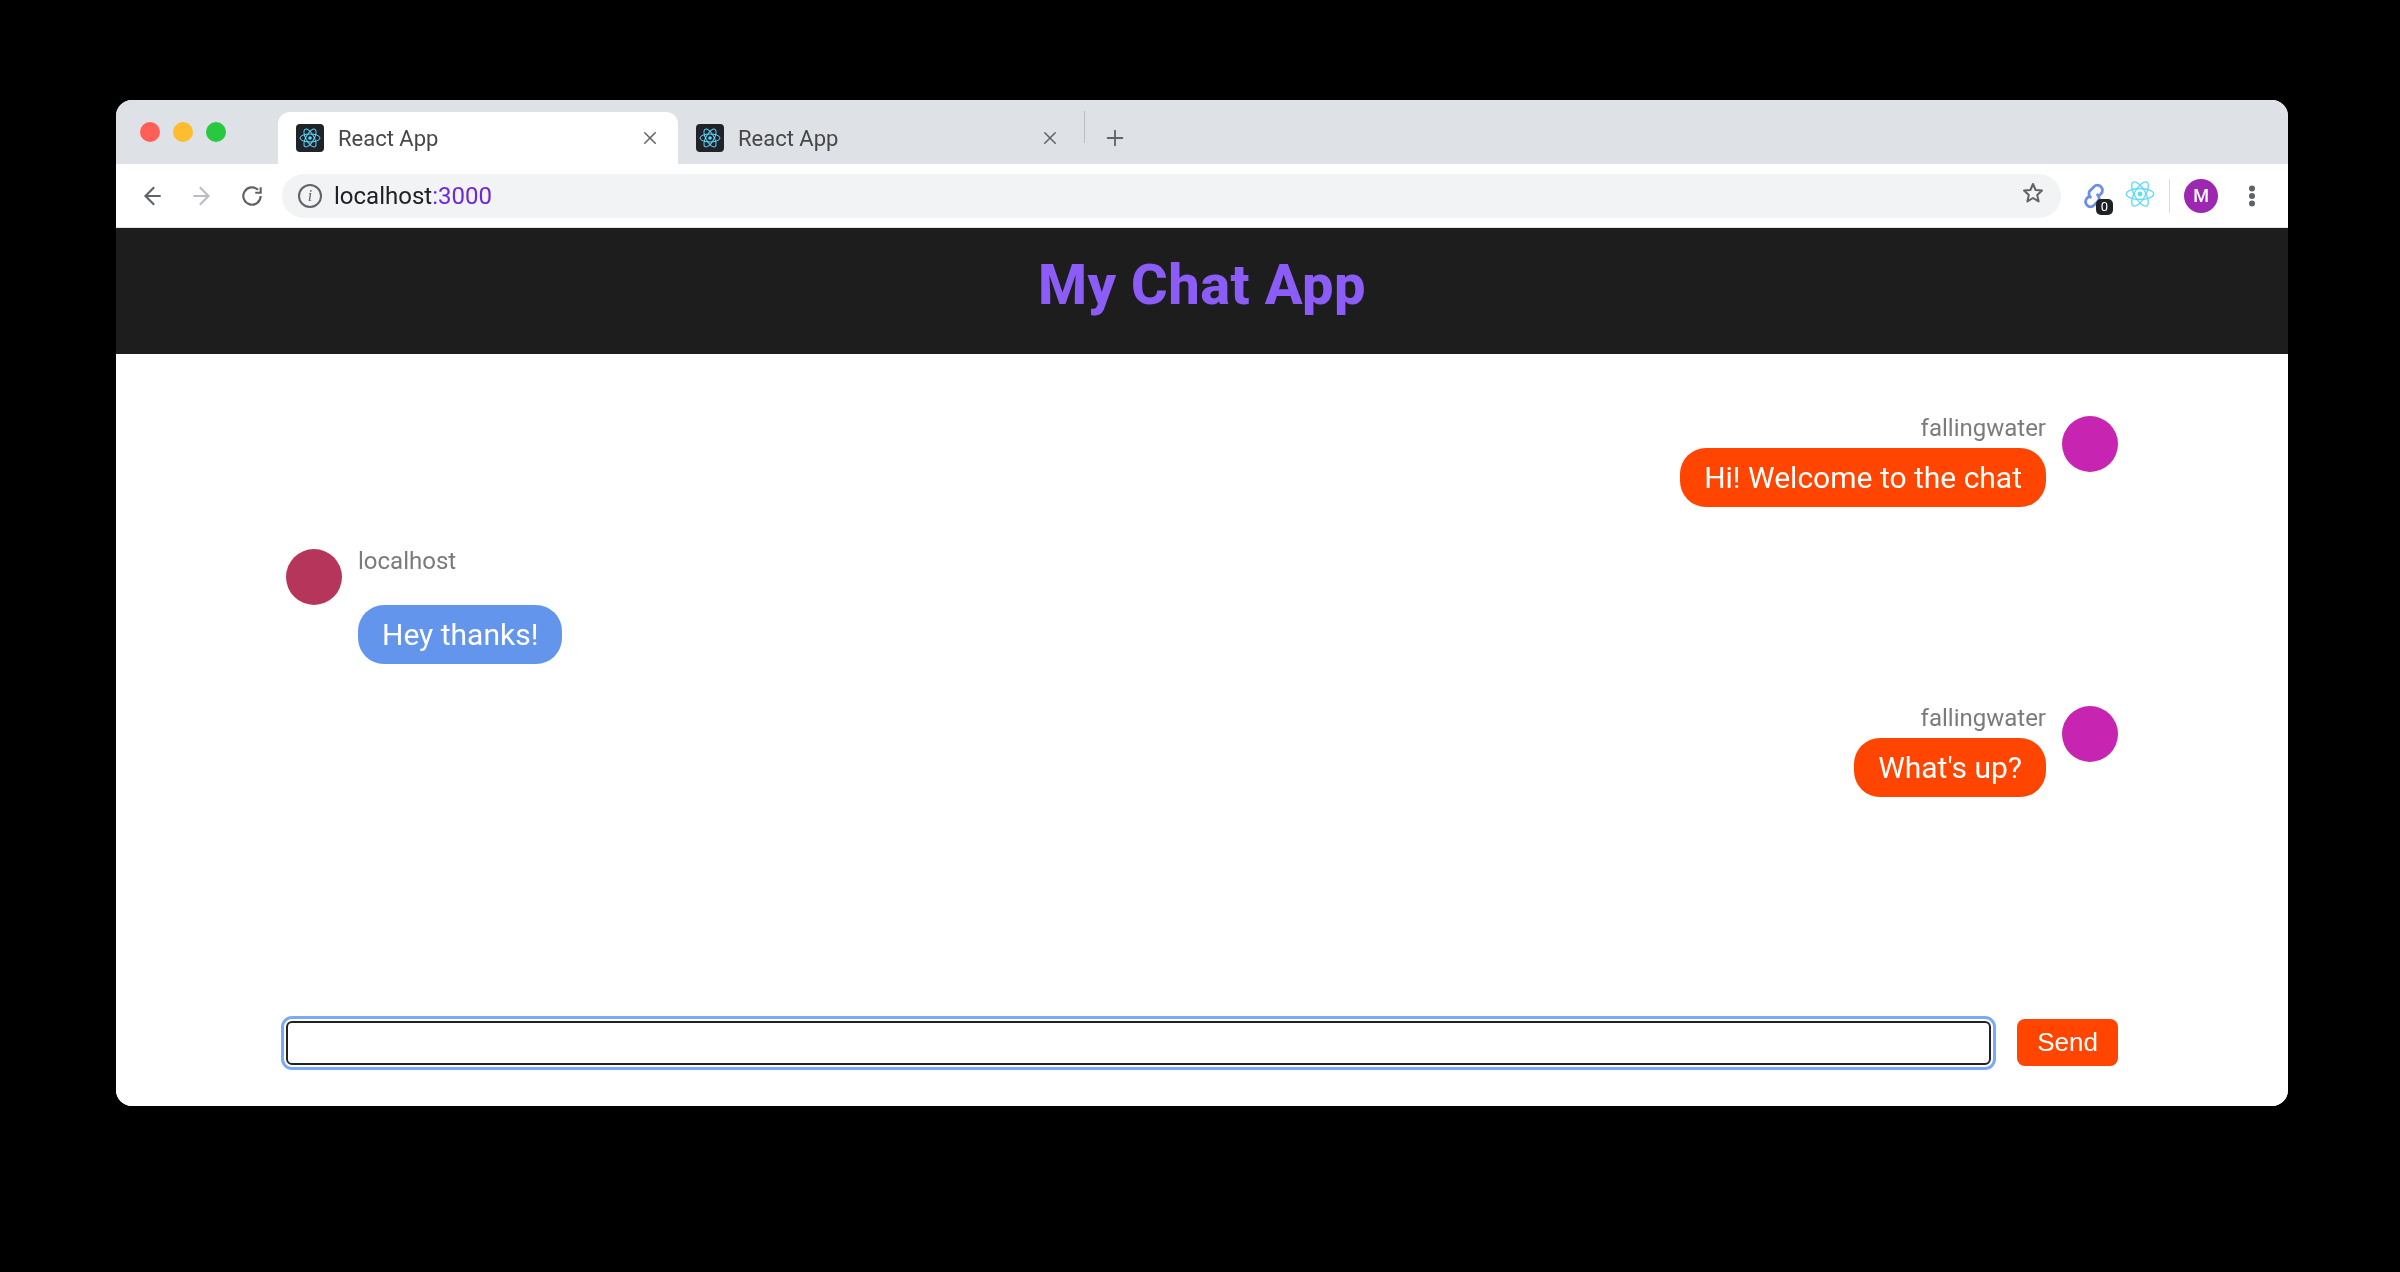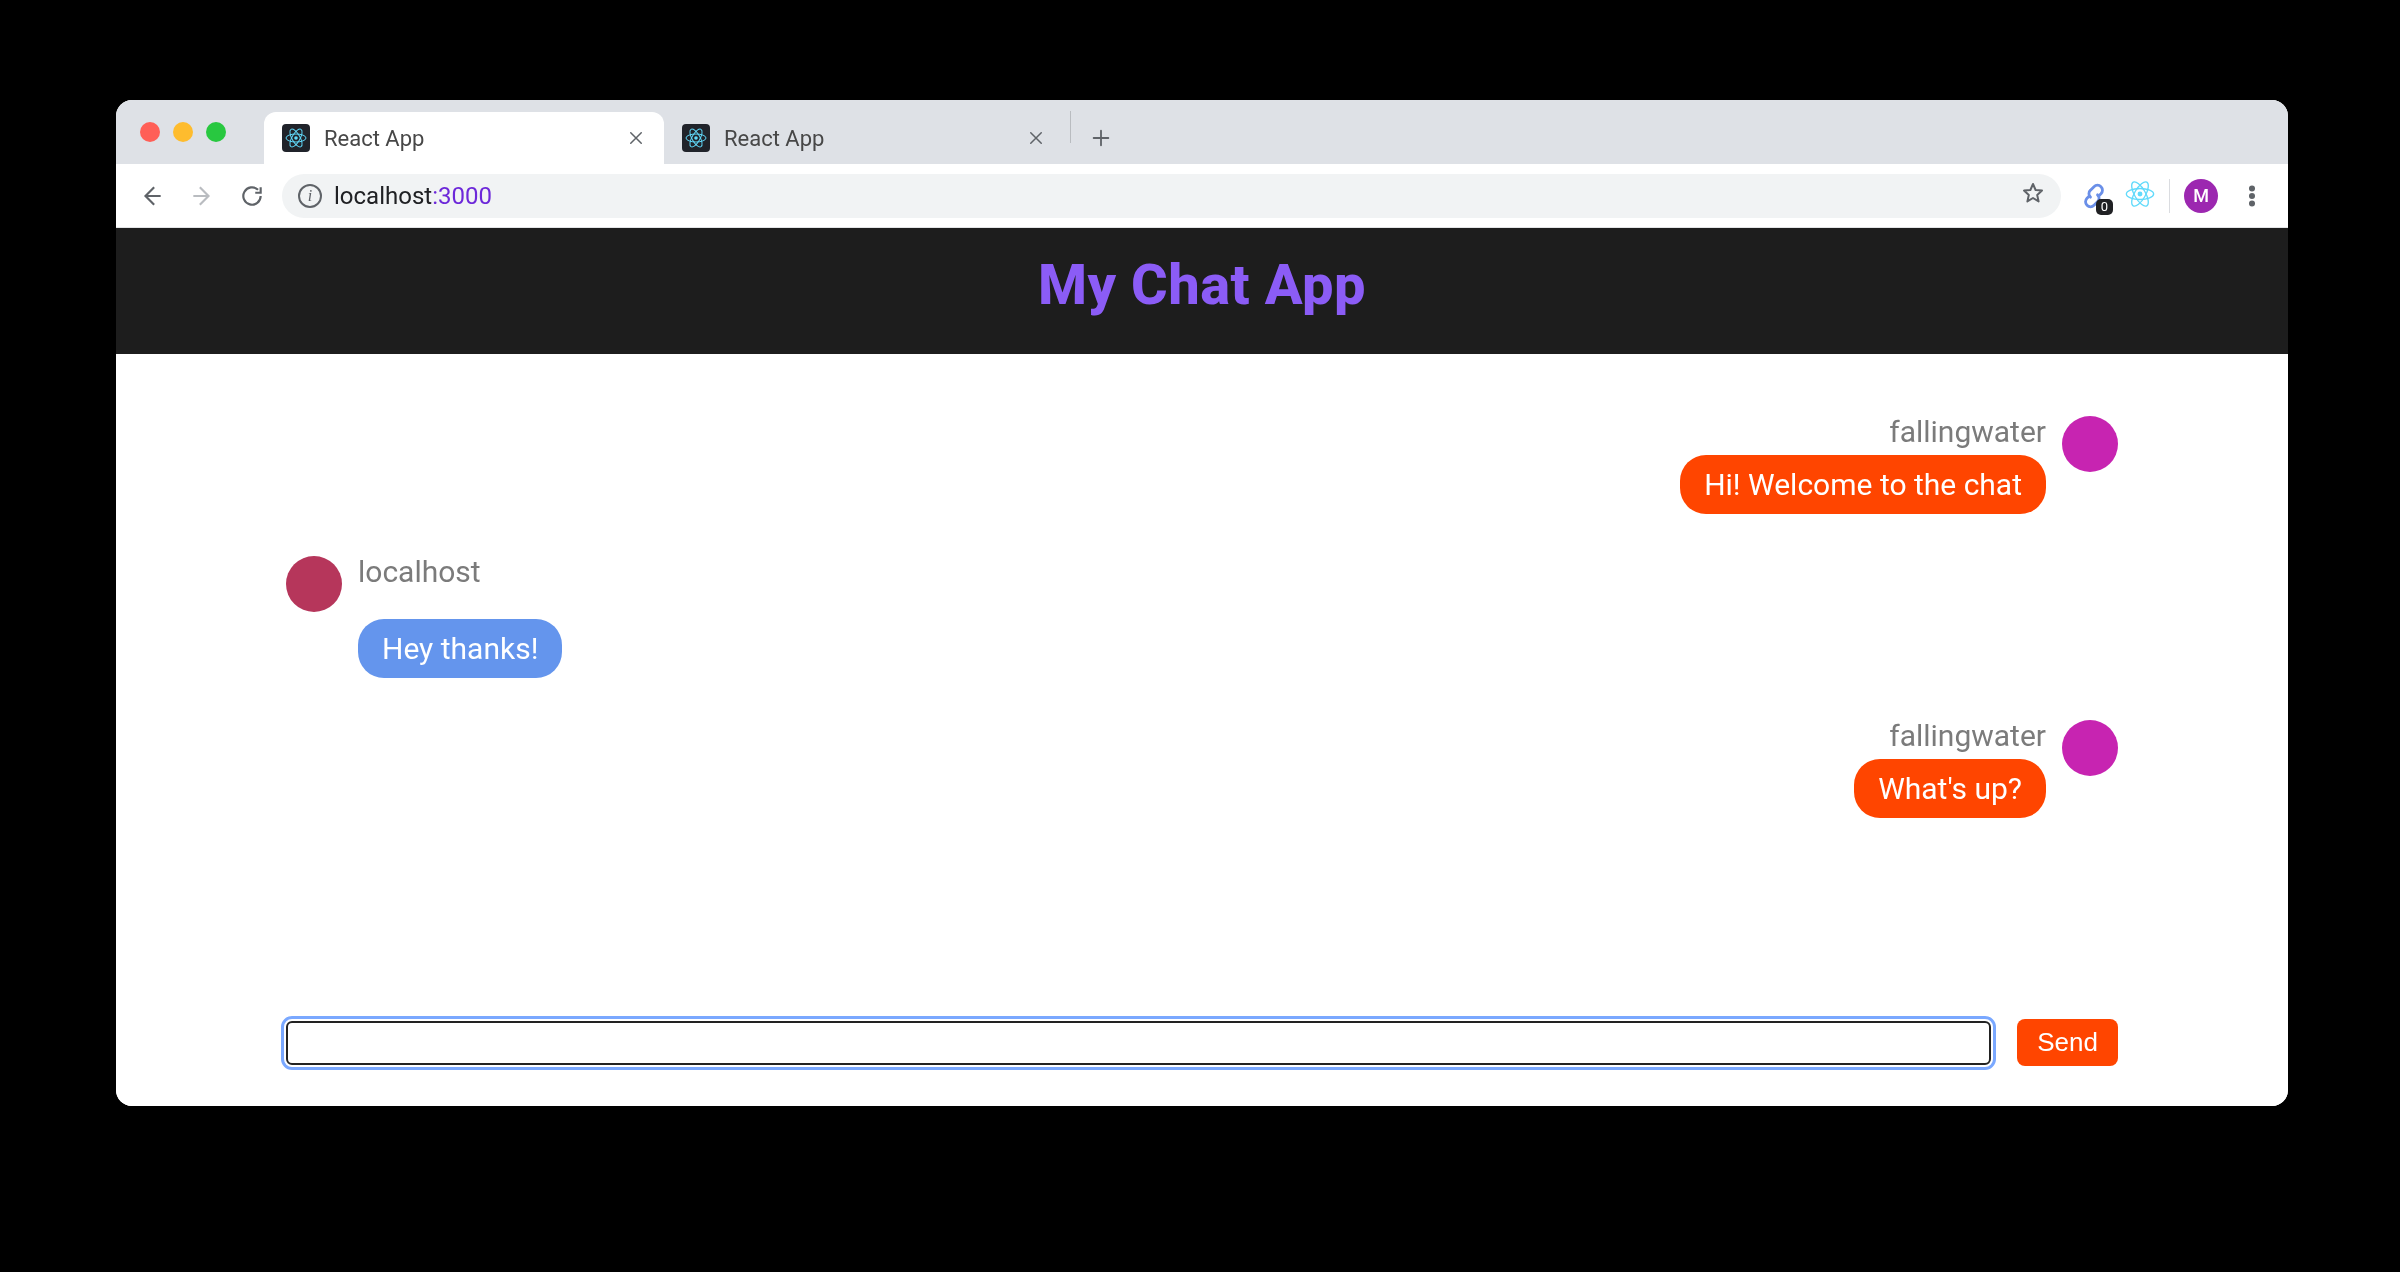--- a/index.html
+++ b/index.html
@@ -30,21 +30,21 @@
     display: flex;
     flex-direction: column;
   }
 
   
   .tabstrip {
     background: #dee1e6;
     height: 64px;
     display: flex;
     align-items: flex-end;
-    padding-left: 18px;
+    padding-left: 32px;
     position: relative;
   }
   .traffic-lights {
     display: flex;
     gap: 13px;
     align-items: center;
     position: absolute;
     left: 24px;
     top: 22px;
   }
@@ -189,21 +189,21 @@
   .msg-row.right .msg-block { flex-direction: row; }
   .msg-row.right .bubble-col { align-items: flex-end; }
   .msg-row.left .bubble-col { align-items: flex-start; }
   .msg-avatar {
     width: 56px; height: 56px; border-radius: 50%;
     flex-shrink: 0;
     margin-top: 2px;
   }
   .username {
     color: #7b7b7b;
-    font-size: 30px;
+    font-size: 24px;
     margin-bottom: 6px;
   }
   .bubble {
     color: #fff;
     font-size: 30px;
     padding: 12px 24px;
     border-radius: 26px;
     white-space: nowrap;
   }
   .bubble.orange { background: #ff4500; }

